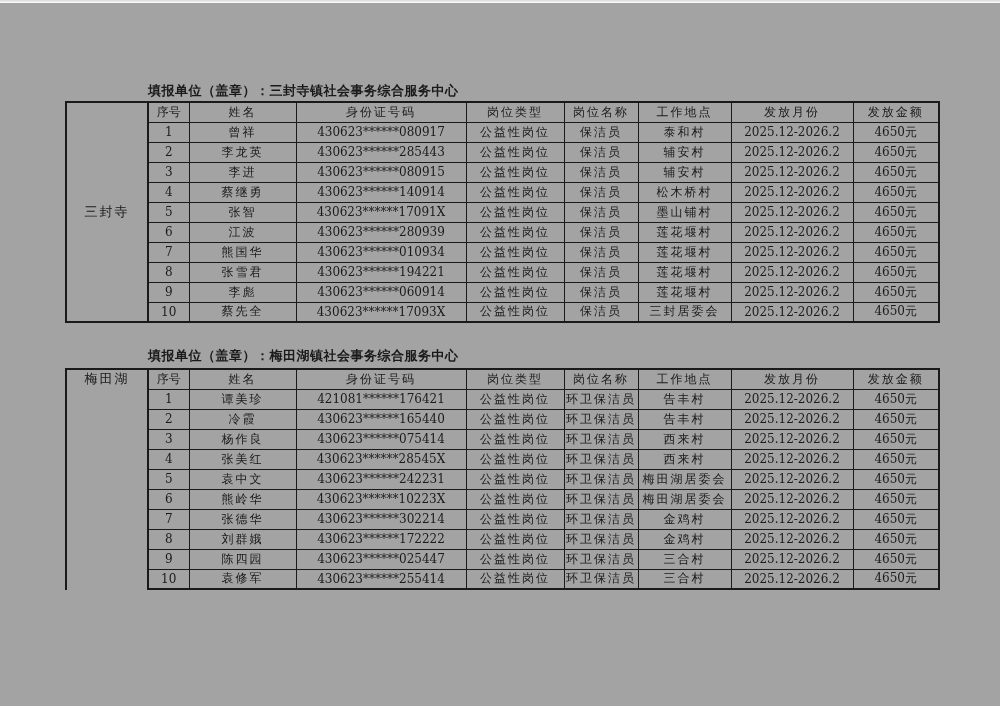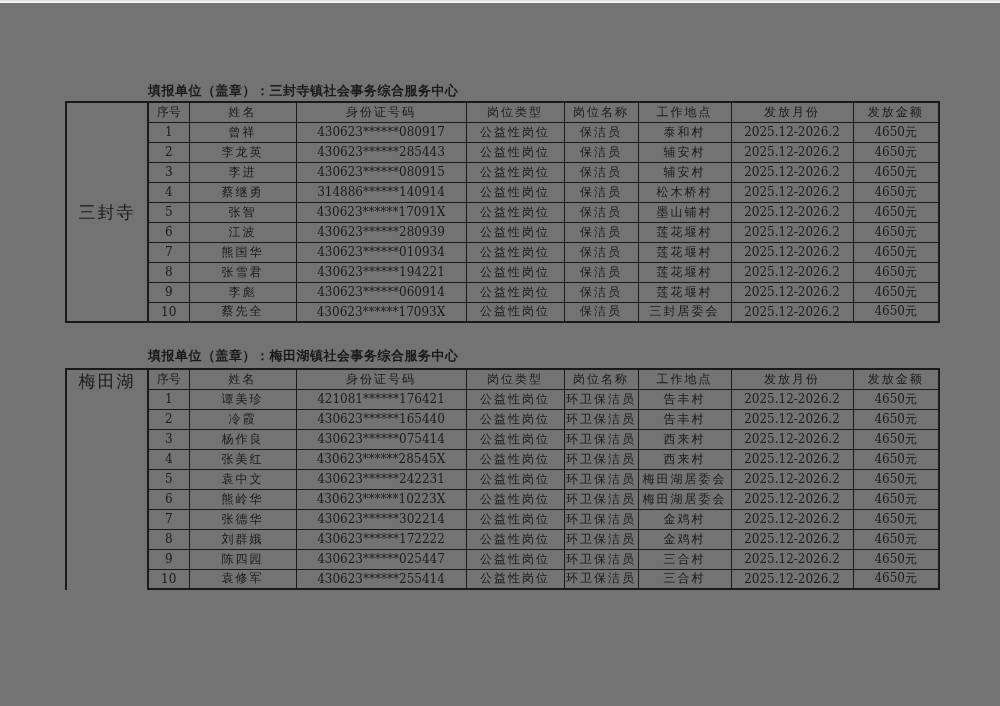--- a/index.html
+++ b/index.html
@@ -7,21 +7,21 @@
   body {
     font-family: "DejaVu Serif", "Liberation Serif", serif;
     background: #ffffff;
     color: #1a1a1a;
     position: relative;
     overflow: hidden;
   }
   .page {
     position: absolute;
     inset: 0;
-    background: #737373;
+    background: #a3a3a3;
   }
   .top-edge {
     position: absolute;
     left: 0; top: 0; width: 100%; height: 3px;
     background: linear-gradient(to bottom, #d9d9d9, #ffffff);
   }
   .section-title {
     position: absolute;
     left: 148px;
     font-size: 13px;
@@ -42,21 +42,21 @@
   .wrap-1 { top: 101px; }
   .wrap-2 { top: 368px; }
 
   .group-box {
     width: 82px;
     border: 2px solid #1a1a1a;
     border-right: none;
     display: flex;
     justify-content: center;
     align-items: center;
-    font-size: 17px;
+    font-size: 13px;
     letter-spacing: 2px;
   }
   .group-box.cut-bottom {
     border-bottom: none;
     align-items: flex-start;
     padding-bottom: 12px;
   }
 
   table.payroll {
     border-collapse: collapse;
@@ -154,21 +154,21 @@
             <td>430623******080915</td>
             <td>公益性岗位</td>
             <td>保洁员</td>
             <td>辅安村</td>
             <td>2025.12-2026.2</td>
             <td>4650元</td>
           </tr>
           <tr>
             <td>4</td>
             <td>蔡继勇</td>
-            <td>314886******140914</td>
+            <td>430623******140914</td>
             <td>公益性岗位</td>
             <td>保洁员</td>
             <td>松木桥村</td>
             <td>2025.12-2026.2</td>
             <td>4650元</td>
           </tr>
           <tr>
             <td>5</td>
             <td>张智</td>
             <td>430623******17091X</td>

